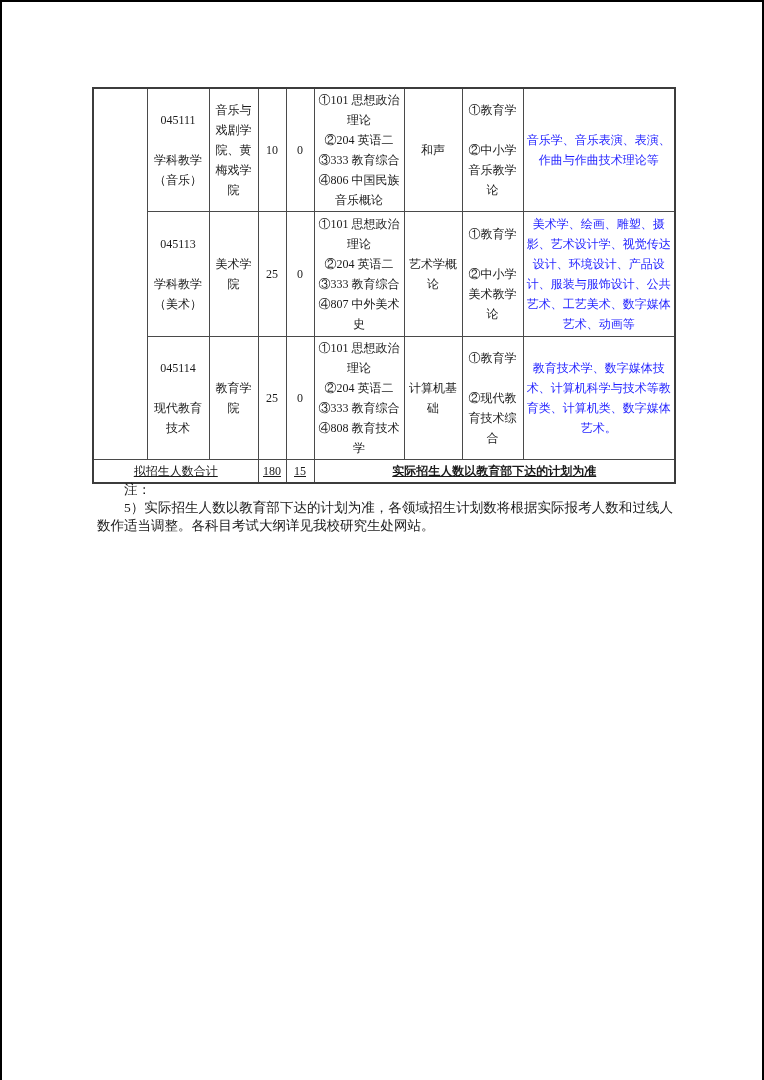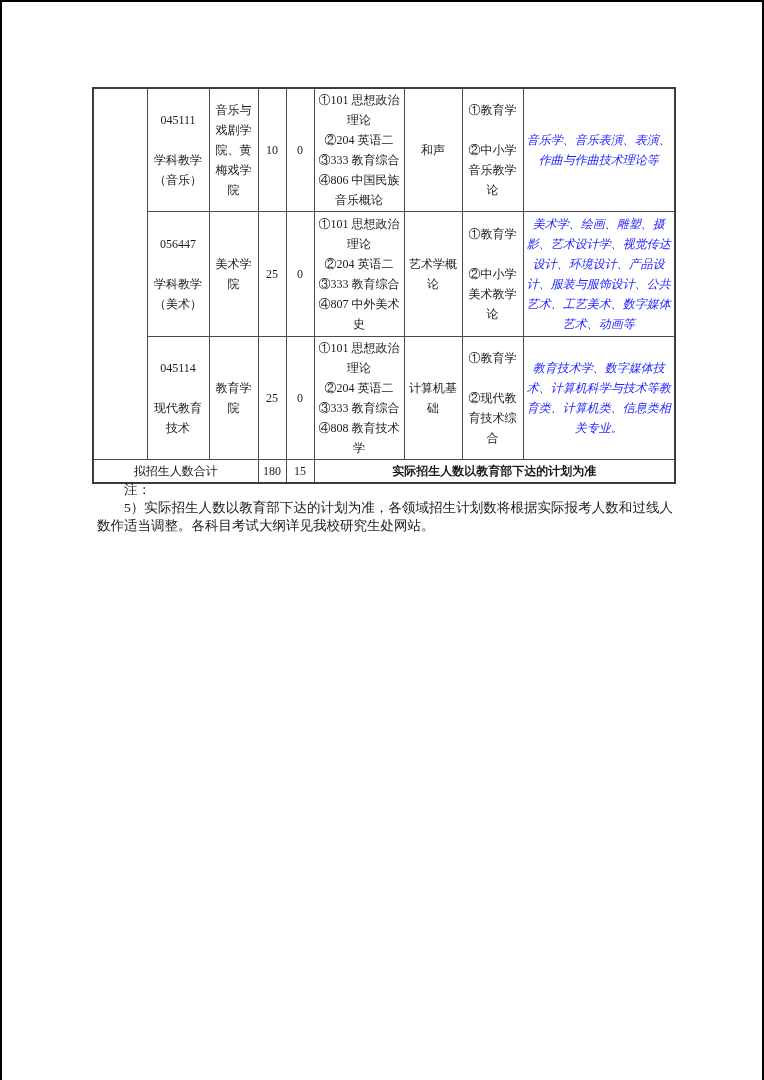--- a/index.html
+++ b/index.html
@@ -29,22 +29,22 @@
     vertical-align:middle;
     text-align:center;
     padding:1px 3px;
     white-space:pre-line;
     overflow:hidden;
   }
   td.left{text-align:left;}
   tr.r0{height:121px;}
   tr.r1{height:125px;}
   tr.r2{height:101px;}
-  tr.rf{height:22px;}
-  td.blue{color:#1f1fff;text-align:left;font-style:italic;}
+  tr.rf{height:22px;text-decoration:underline;}
+  td.blue{color:#1f1fff;text-align:left;}
   td.boldnote{font-weight:bold;}
   .notes{
     position:absolute;left:95px;top:479px;width:576px;
     font-size:13.5px;line-height:18px;
     text-align:justify;
   }
   .notes p{margin:0;text-indent:2em;}
 </style>
 </head>
 <body>
@@ -79,21 +79,21 @@
 ③333 教育综合
 ④806 中国民族音乐概论</td>
       <td>和声</td>
       <td class="left">①教育学
 
 ②中小学音乐教学论</td>
       <td class="blue">音乐学、音乐表演、表演、作曲与作曲技术理论等</td>
     </tr>
 
     <tr class="r1">
-      <td>056447
+      <td>045113
 
 学科教学
 （美术）</td>
       <td>美术学院</td>
       <td>25</td>
       <td>0</td>
       <td class="left">①101 思想政治理论
 ②204 英语二
 ③333 教育综合
 ④807 中外美术史</td>
@@ -112,21 +112,21 @@
       <td>25</td>
       <td>0</td>
       <td class="left">①101 思想政治理论
 ②204 英语二
 ③333 教育综合
 ④808 教育技术学</td>
       <td>计算机基础</td>
       <td class="left">①教育学
 
 ②现代教育技术综合</td>
-      <td class="blue">教育技术学、数字媒体技术、计算机科学与技术等教育类、计算机类、信息类相关专业。</td>
+      <td class="blue">教育技术学、数字媒体技术、计算机科学与技术等教育类、计算机类、数字媒体艺术。</td>
     </tr>
 
     <tr class="rf">
       <td colspan="3">拟招生人数合计</td>
       <td>180</td>
       <td>15</td>
       <td colspan="4" class="boldnote">实际招生人数以教育部下达的计划为准</td>
     </tr>
   </tbody>
     </table>

